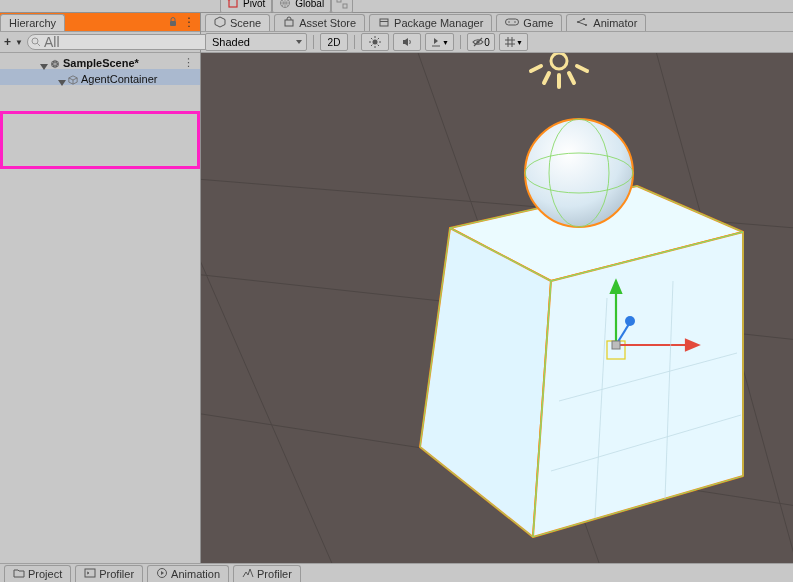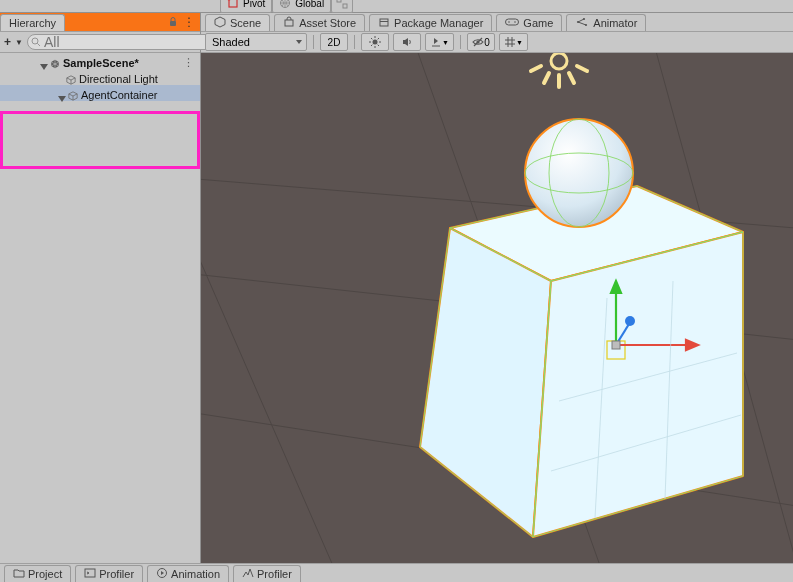--- a/index.html
+++ b/index.html
@@ -296,28 +296,20 @@
           <span class="indent" style="width:22px"></span>
           <span class="tri"></span>
           <svg class="unity-logo" viewBox="0 0 12 12">
             <path d="M6 1l4.5 2.6v4.8L6 11 1.5 8.4V3.6L6 1z" fill="#5b5b5b"></path>
             <path d="M6 1v10M1.5 3.6L6 6l4.5-2.4M1.5 8.4L6 6l4.5 2.4" stroke="#c8c8c8" stroke-width="0.7" fill="none"></path>
           </svg>
           <span style="font-weight:bold;">SampleScene*</span>
           <span style="flex:1"></span>
           <span style="margin-right:6px;color:#555;">⋮</span>
         </div>
-        <div class="row">
-          <span class="indent" style="width:48px"></span>
-          <svg class="cube-ico" viewBox="0 0 12 12">
-            <path d="M6 1l5 2.5v5L6 11 1 8.5v-5L6 1z" fill="none" stroke="#6e6e6e" stroke-width="1"></path>
-            <path d="M1 3.5L6 6l5-2.5M6 6v5" stroke="#6e6e6e" stroke-width="1" fill="none"></path>
-          </svg>
-          <span style="">Directional Light</span>
-        </div>
         <div class="row selected">
           <span class="indent" style="width:40px"></span>
           <span class="tri"></span>
           <svg class="cube-ico" viewBox="0 0 12 12">
             <path d="M6 1l5 2.5v5L6 11 1 8.5v-5L6 1z" fill="none" stroke="#6e6e6e" stroke-width="1"></path>
             <path d="M1 3.5L6 6l5-2.5M6 6v5" stroke="#6e6e6e" stroke-width="1" fill="none"></path>
           </svg>
           <span style="">AgentContainer</span>
         </div>
       </div>

